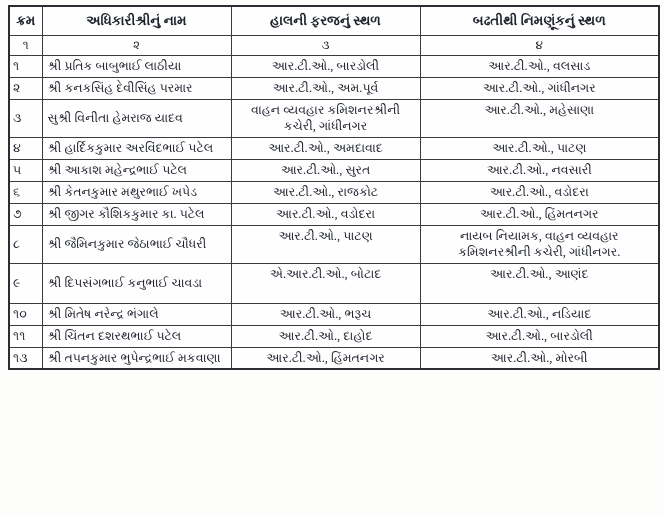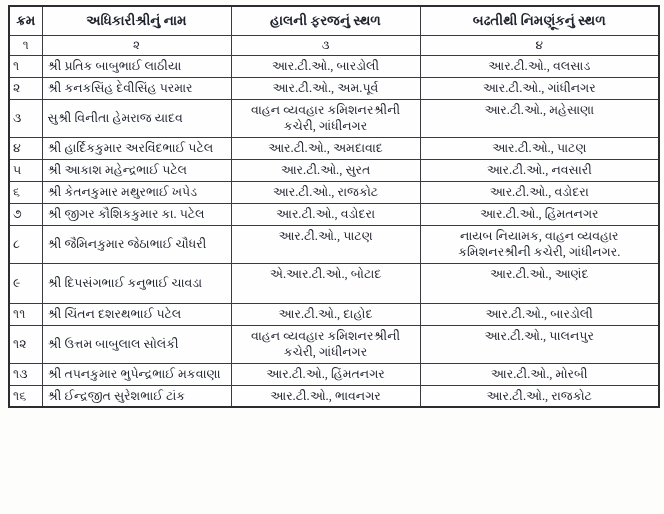--- a/index.html
+++ b/index.html
@@ -148,38 +148,32 @@
           <td class="col-current_place">આર.ટી.ઓ., પાટણ</td>
           <td class="col-transfer_place">નાયબ નિયામક, વાહન વ્યવહાર કમિશનરશ્રીની કચેરી, ગાંધીનગર.</td>
         </tr>
         <tr>
           <td class="col-sr">૯</td>
           <td class="col-name">શ્રી દિપસંગભાઈ કનુભાઈ ચાવડા</td>
           <td class="col-current_place">એ.આર.ટી.ઓ., બોટાદ</td>
           <td class="col-transfer_place">આર.ટી.ઓ., આણંદ</td>
         </tr>
         <tr>
+          <td class="col-sr">૧૦</td>
+          <td class="col-name">શ્રી મિતેષ નરેન્દ્ર ભંગાલે</td>
+          <td class="col-current_place">આર.ટી.ઓ., ભરૂચ</td>
+          <td class="col-transfer_place">આર.ટી.ઓ., નડિયાદ</td>
+        </tr>
+        <tr>
           <td class="col-sr">૧૧</td>
           <td class="col-name">શ્રી ચિંતન દશરથભાઈ પટેલ</td>
           <td class="col-current_place">આર.ટી.ઓ., દાહોદ</td>
           <td class="col-transfer_place">આર.ટી.ઓ., બારડોલી</td>
-        </tr>
-        <tr>
-          <td class="col-sr">૧૨</td>
-          <td class="col-name">શ્રી ઉત્તમ બાબુલાલ સોલંકી</td>
-          <td class="col-current_place">વાહન વ્યવહાર કમિશનરશ્રીની કચેરી, ગાંધીનગર</td>
-          <td class="col-transfer_place">આર.ટી.ઓ., પાલનપુર</td>
         </tr>
         <tr>
           <td class="col-sr">૧૩</td>
           <td class="col-name">શ્રી તપનકુમાર ભુપેન્દ્રભાઈ મકવાણા</td>
           <td class="col-current_place">આર.ટી.ઓ., હિંમતનગર</td>
           <td class="col-transfer_place">આર.ટી.ઓ., મોરબી</td>
         </tr>
-        <tr>
-          <td class="col-sr">૧૬</td>
-          <td class="col-name">શ્રી ઈન્દ્રજીત સુરેશભાઈ ટાંક</td>
-          <td class="col-current_place">આર.ટી.ઓ., ભાવનગર</td>
-          <td class="col-transfer_place">આર.ટી.ઓ., રાજકોટ</td>
-        </tr>
       </tbody>
   </table>
 </div>
 
 </body></html>

